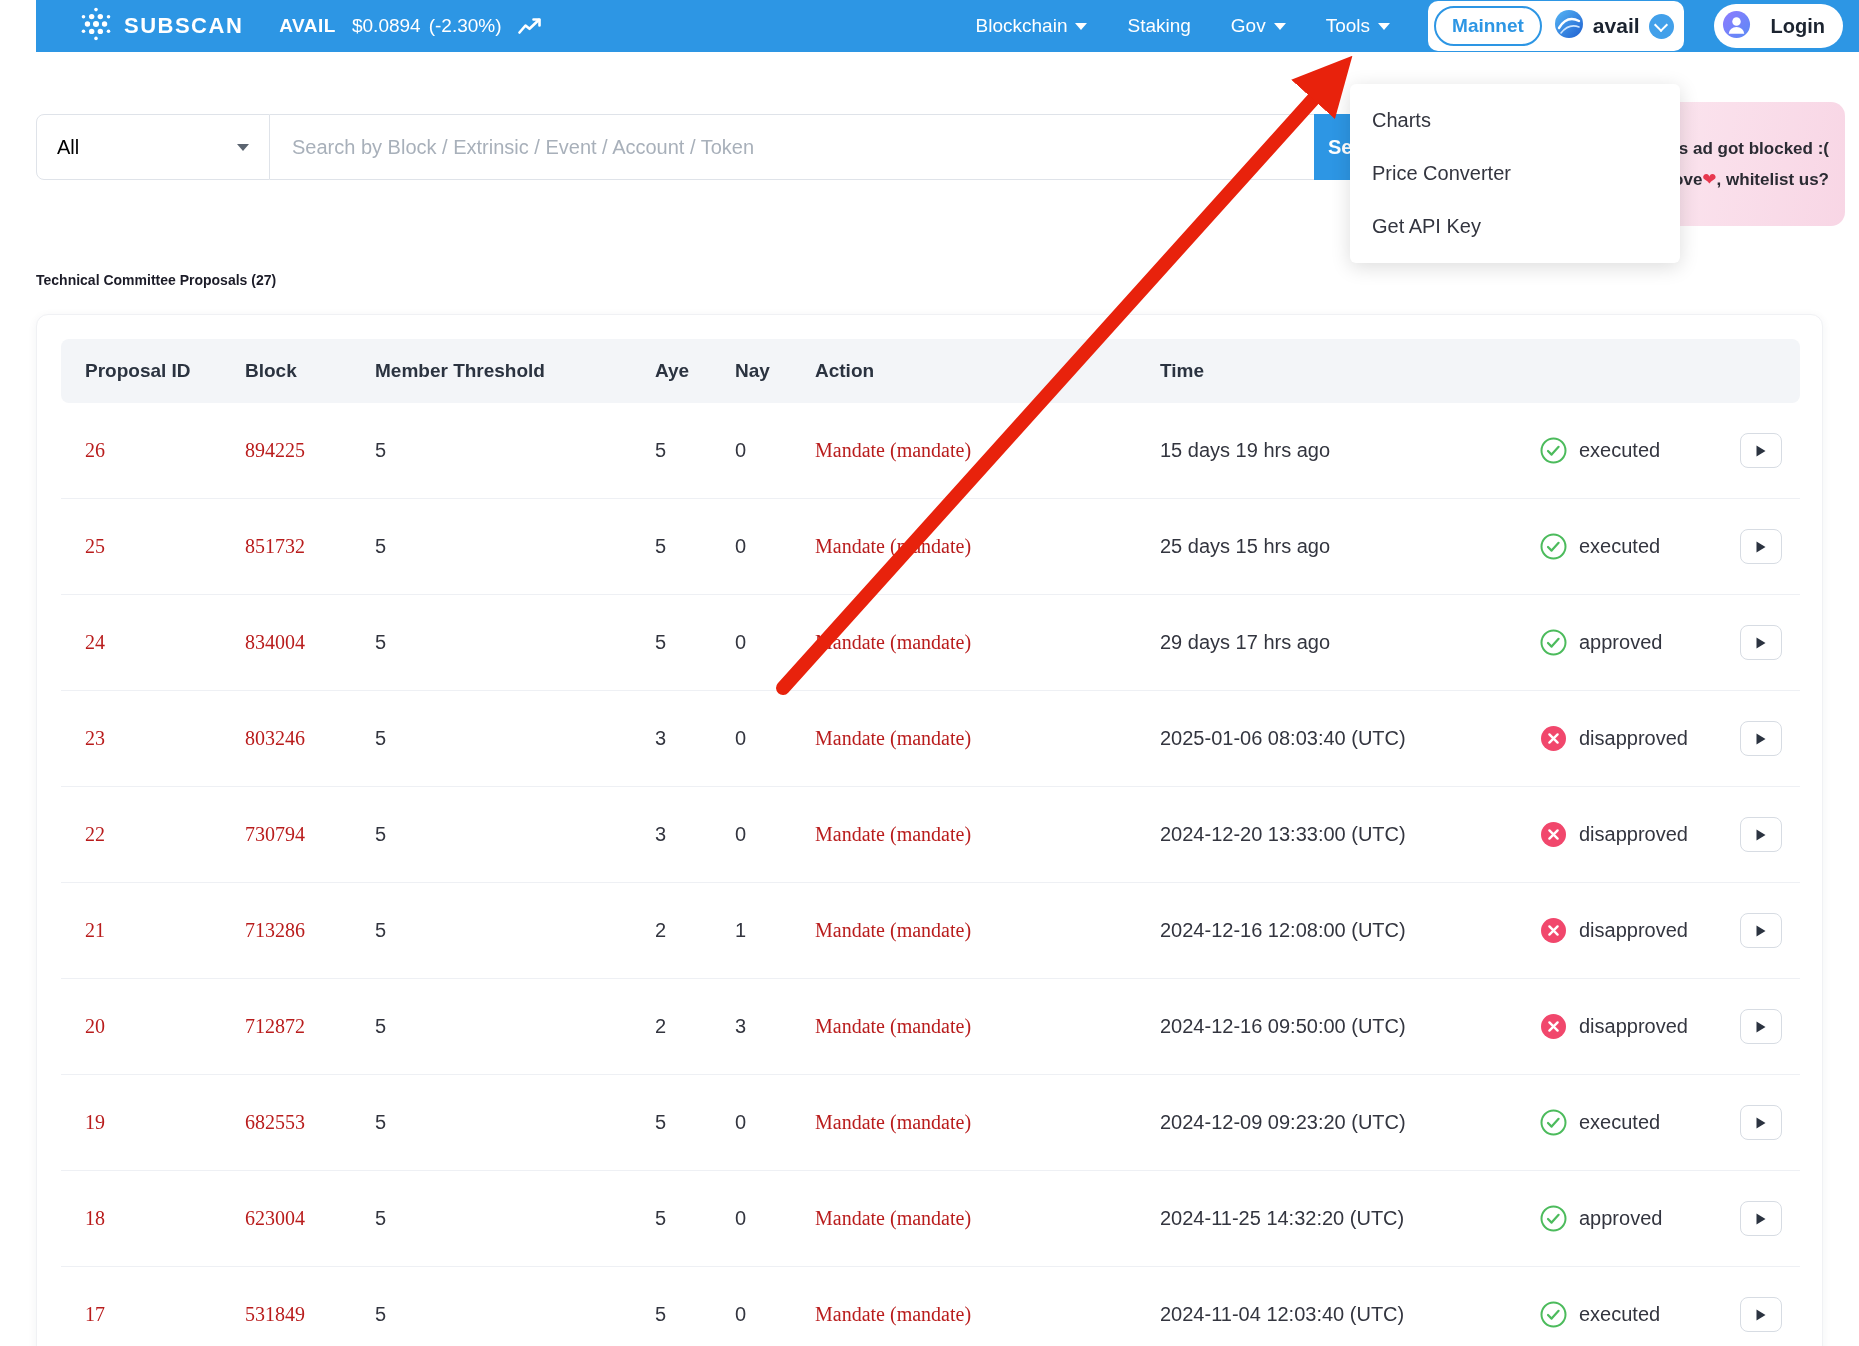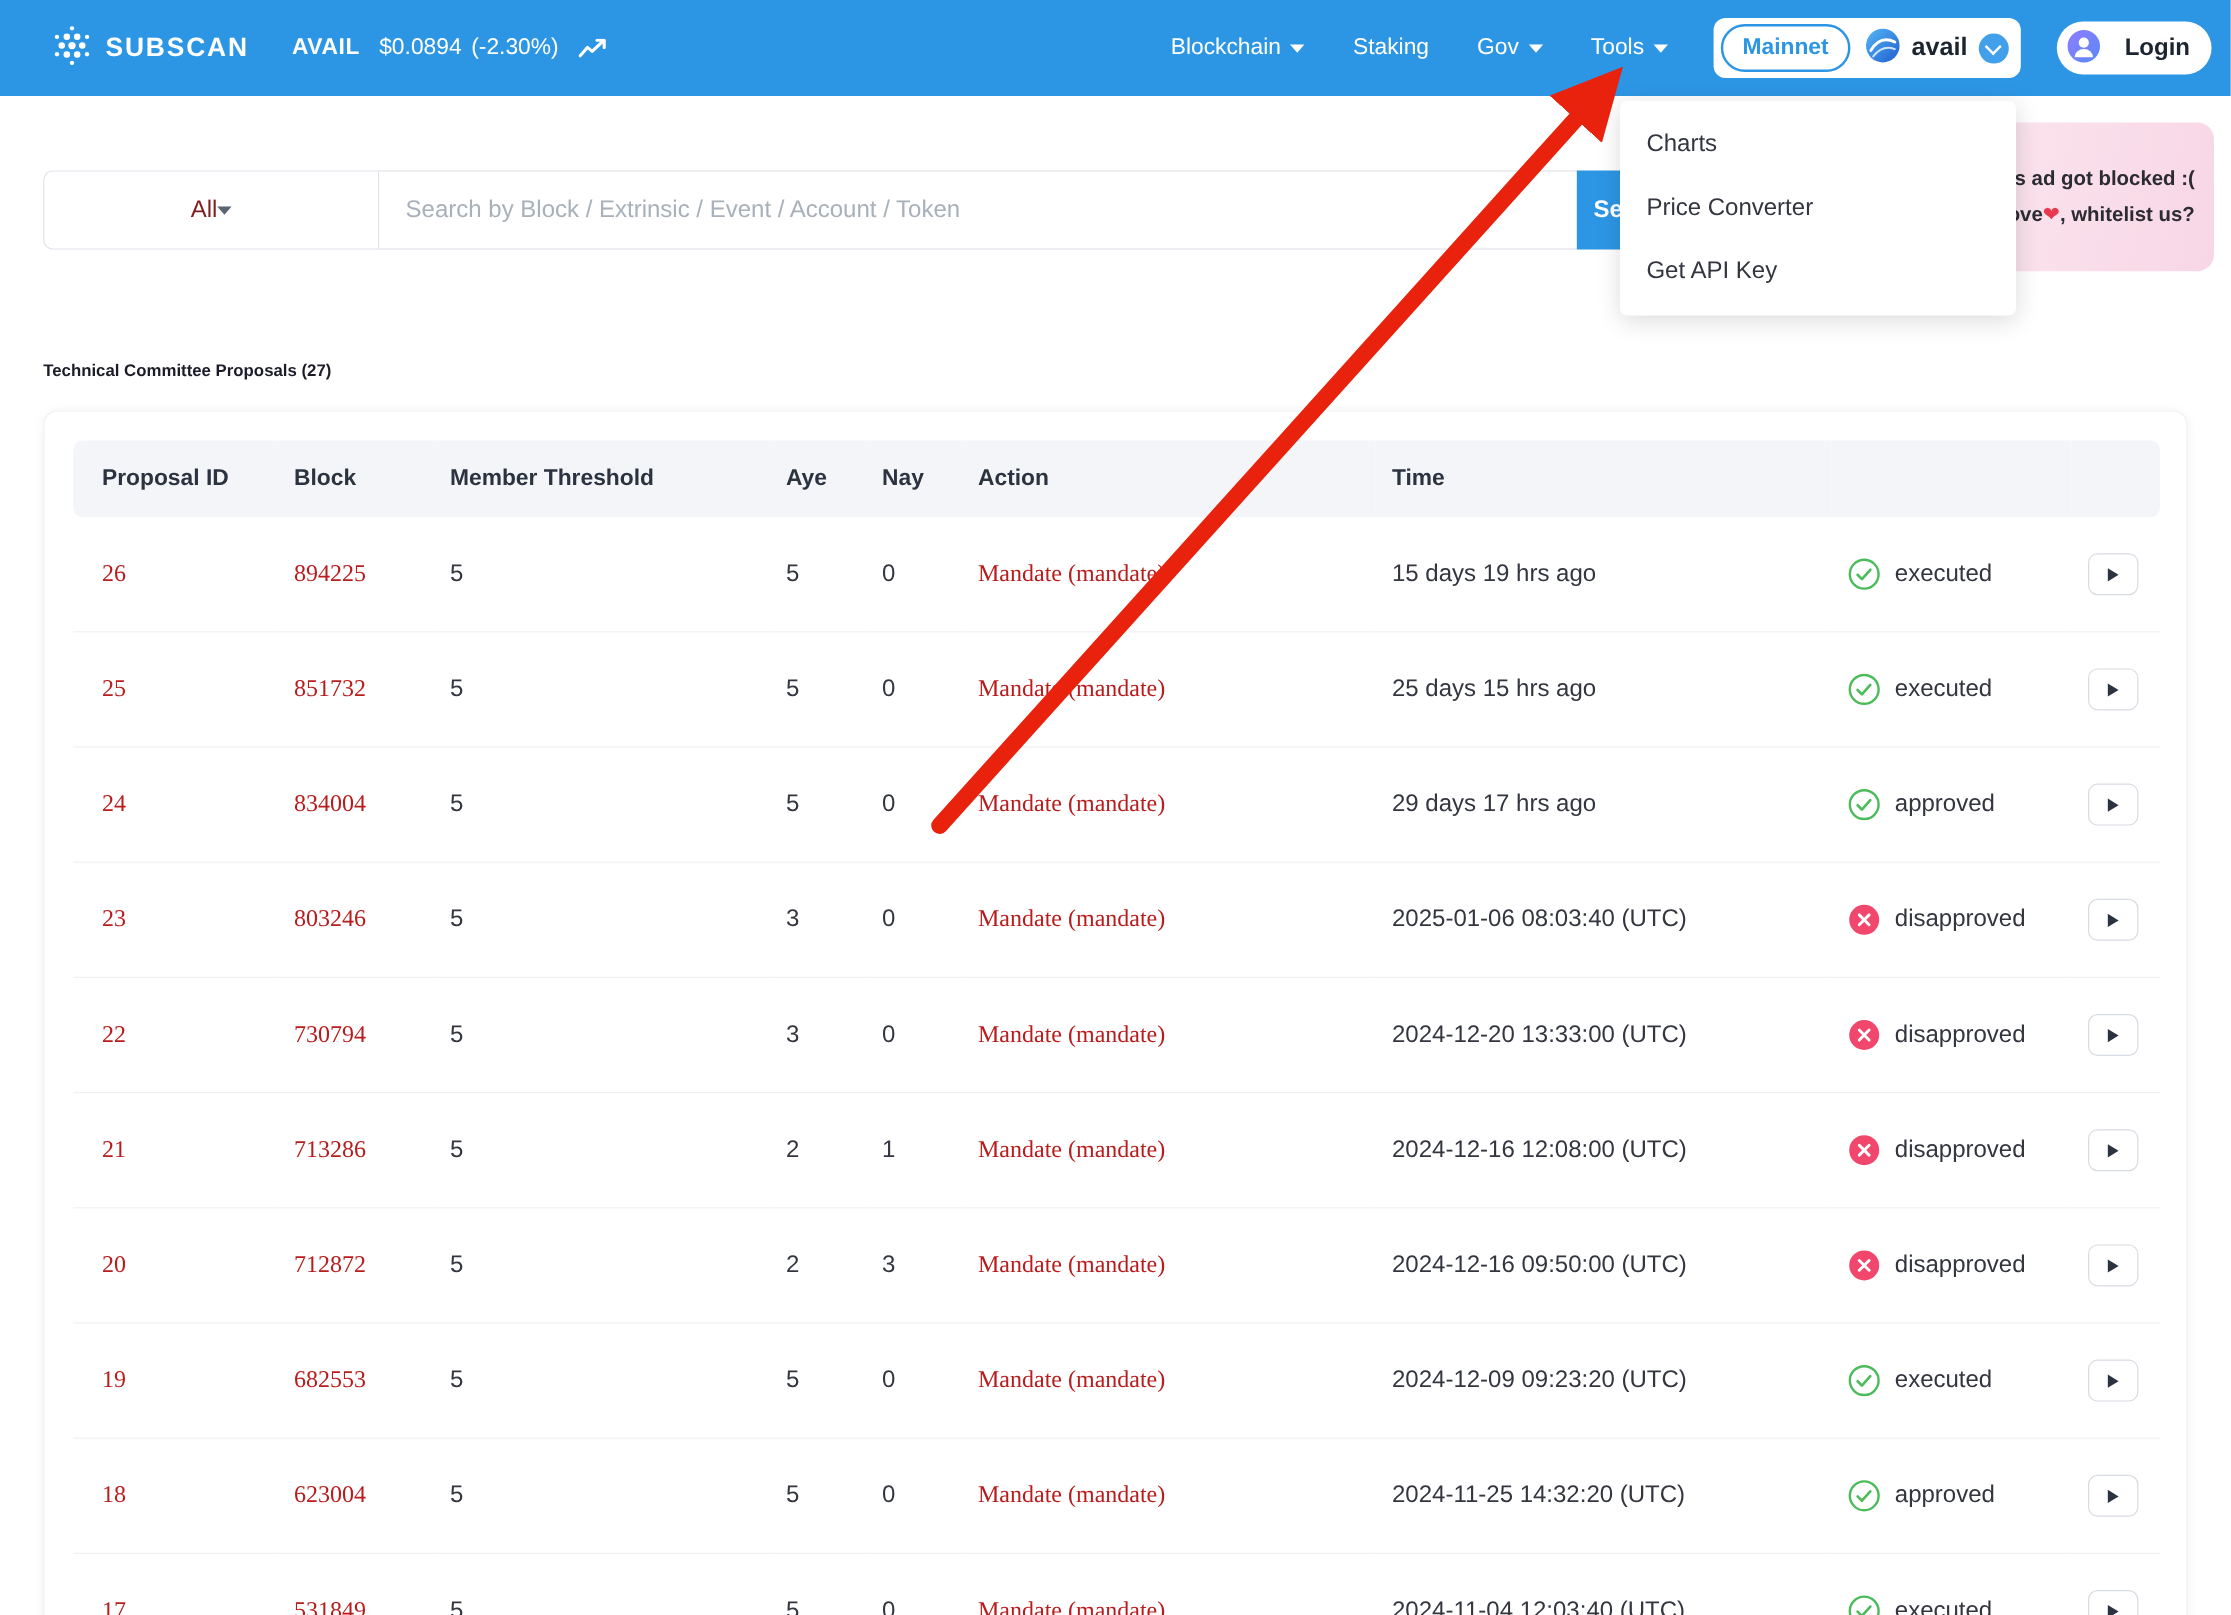--- a/index.html
+++ b/index.html
@@ -5,22 +5,22 @@
   * { box-sizing: border-box; margin: 0; padding: 0; }
   html,body { width:1859px; height:1346px; }
   body {
     font-family: "Liberation Sans", "DejaVu Sans", sans-serif;
     background:#ffffff; color:#33353f; overflow:hidden;
   }
   #app { position:relative; width:1859px; height:1346px; overflow:hidden; }
 
   
   .topbar {
-    height:80px; background:#2d96e4; display:flex; align-items:center;
-    padding:0 16px 0 42px; color:#fff;
+    height:52px; background:#2d96e4; display:flex; align-items:center;
+    padding:0 16px 0 42px; color:#fff;margin-left:36px;
   }
   .brand { display:flex; align-items:center; gap:10px; cursor:pointer; text-decoration:none; color:#fff; }
   .brand-text { font-size:22px; font-weight:bold; letter-spacing:1.5px; }
   .price-group { display:flex; align-items:center; margin-left:36px; gap:8px; }
   .token-symbol { font-weight:bold; font-size:19px; letter-spacing:0.5px; margin-right:8px; }
   .token-price { font-size:19px; }
   .chart-icon { margin-left:8px; display:flex; align-items:center; cursor:pointer; }
 
   .main-nav { margin-left:auto; display:flex; align-items:center; gap:40px; }
   .nav-item { display:flex; align-items:center; font-size:19px; cursor:pointer; white-space:nowrap; }
@@ -38,23 +38,23 @@
   .chev-circle::after { content:""; position:absolute; left:7.5px; top:6px; width:8px; height:8px;
                         border-right:2.5px solid #fff; border-bottom:2.5px solid #fff; transform:rotate(45deg); }
 
   .login-btn { background:#fff; border:none; border-radius:22px; margin-left:30px;
                display:flex; align-items:center; gap:20px; padding:6px 18px 6px 8px;
                font-family:inherit; cursor:pointer; }
   .login-label { color:#1c2430; font-weight:bold; font-size:20px; }
 
   
   .search-row { display:flex; margin:62px 0 0 36px; width:1410px; height:66px; }
-  .search-filter { width:280px; border:1px solid #dfe3e9; border-radius:8px 0 0 8px; background:#fff;
-                   display:flex; align-items:center; justify-content:center; padding:0 20px;
-                   font-size:20px; color:#7f1d1d; cursor:pointer; }
+  .search-filter { width:234px; border:1px solid #dfe3e9; border-radius:8px 0 0 8px; background:#fff;
+                   display:flex; align-items:center; justify-content:space-between; padding:0 20px;
+                   font-size:20px; color:#000000; cursor:pointer; }
   .caret-dark { width:0; height:0; border-left:6px solid transparent; border-right:6px solid transparent;
                 border-top:7px solid #5b6470; }
   .search-input { flex:1; border:1px solid #dfe3e9; border-left:none; border-right:none;
                   font-size:20px; padding:0 22px; color:#33353f; outline:none; font-family:inherit; }
   .search-input::placeholder { color:#a8b0ba; }
   .search-button { width:132px; background:#2d96e4; color:#fff; border:none; border-radius:0 8px 8px 0;
                    font-size:20px; font-weight:bold; text-align:left; padding-left:14px;
                    cursor:pointer; font-family:inherit; }
 
   

